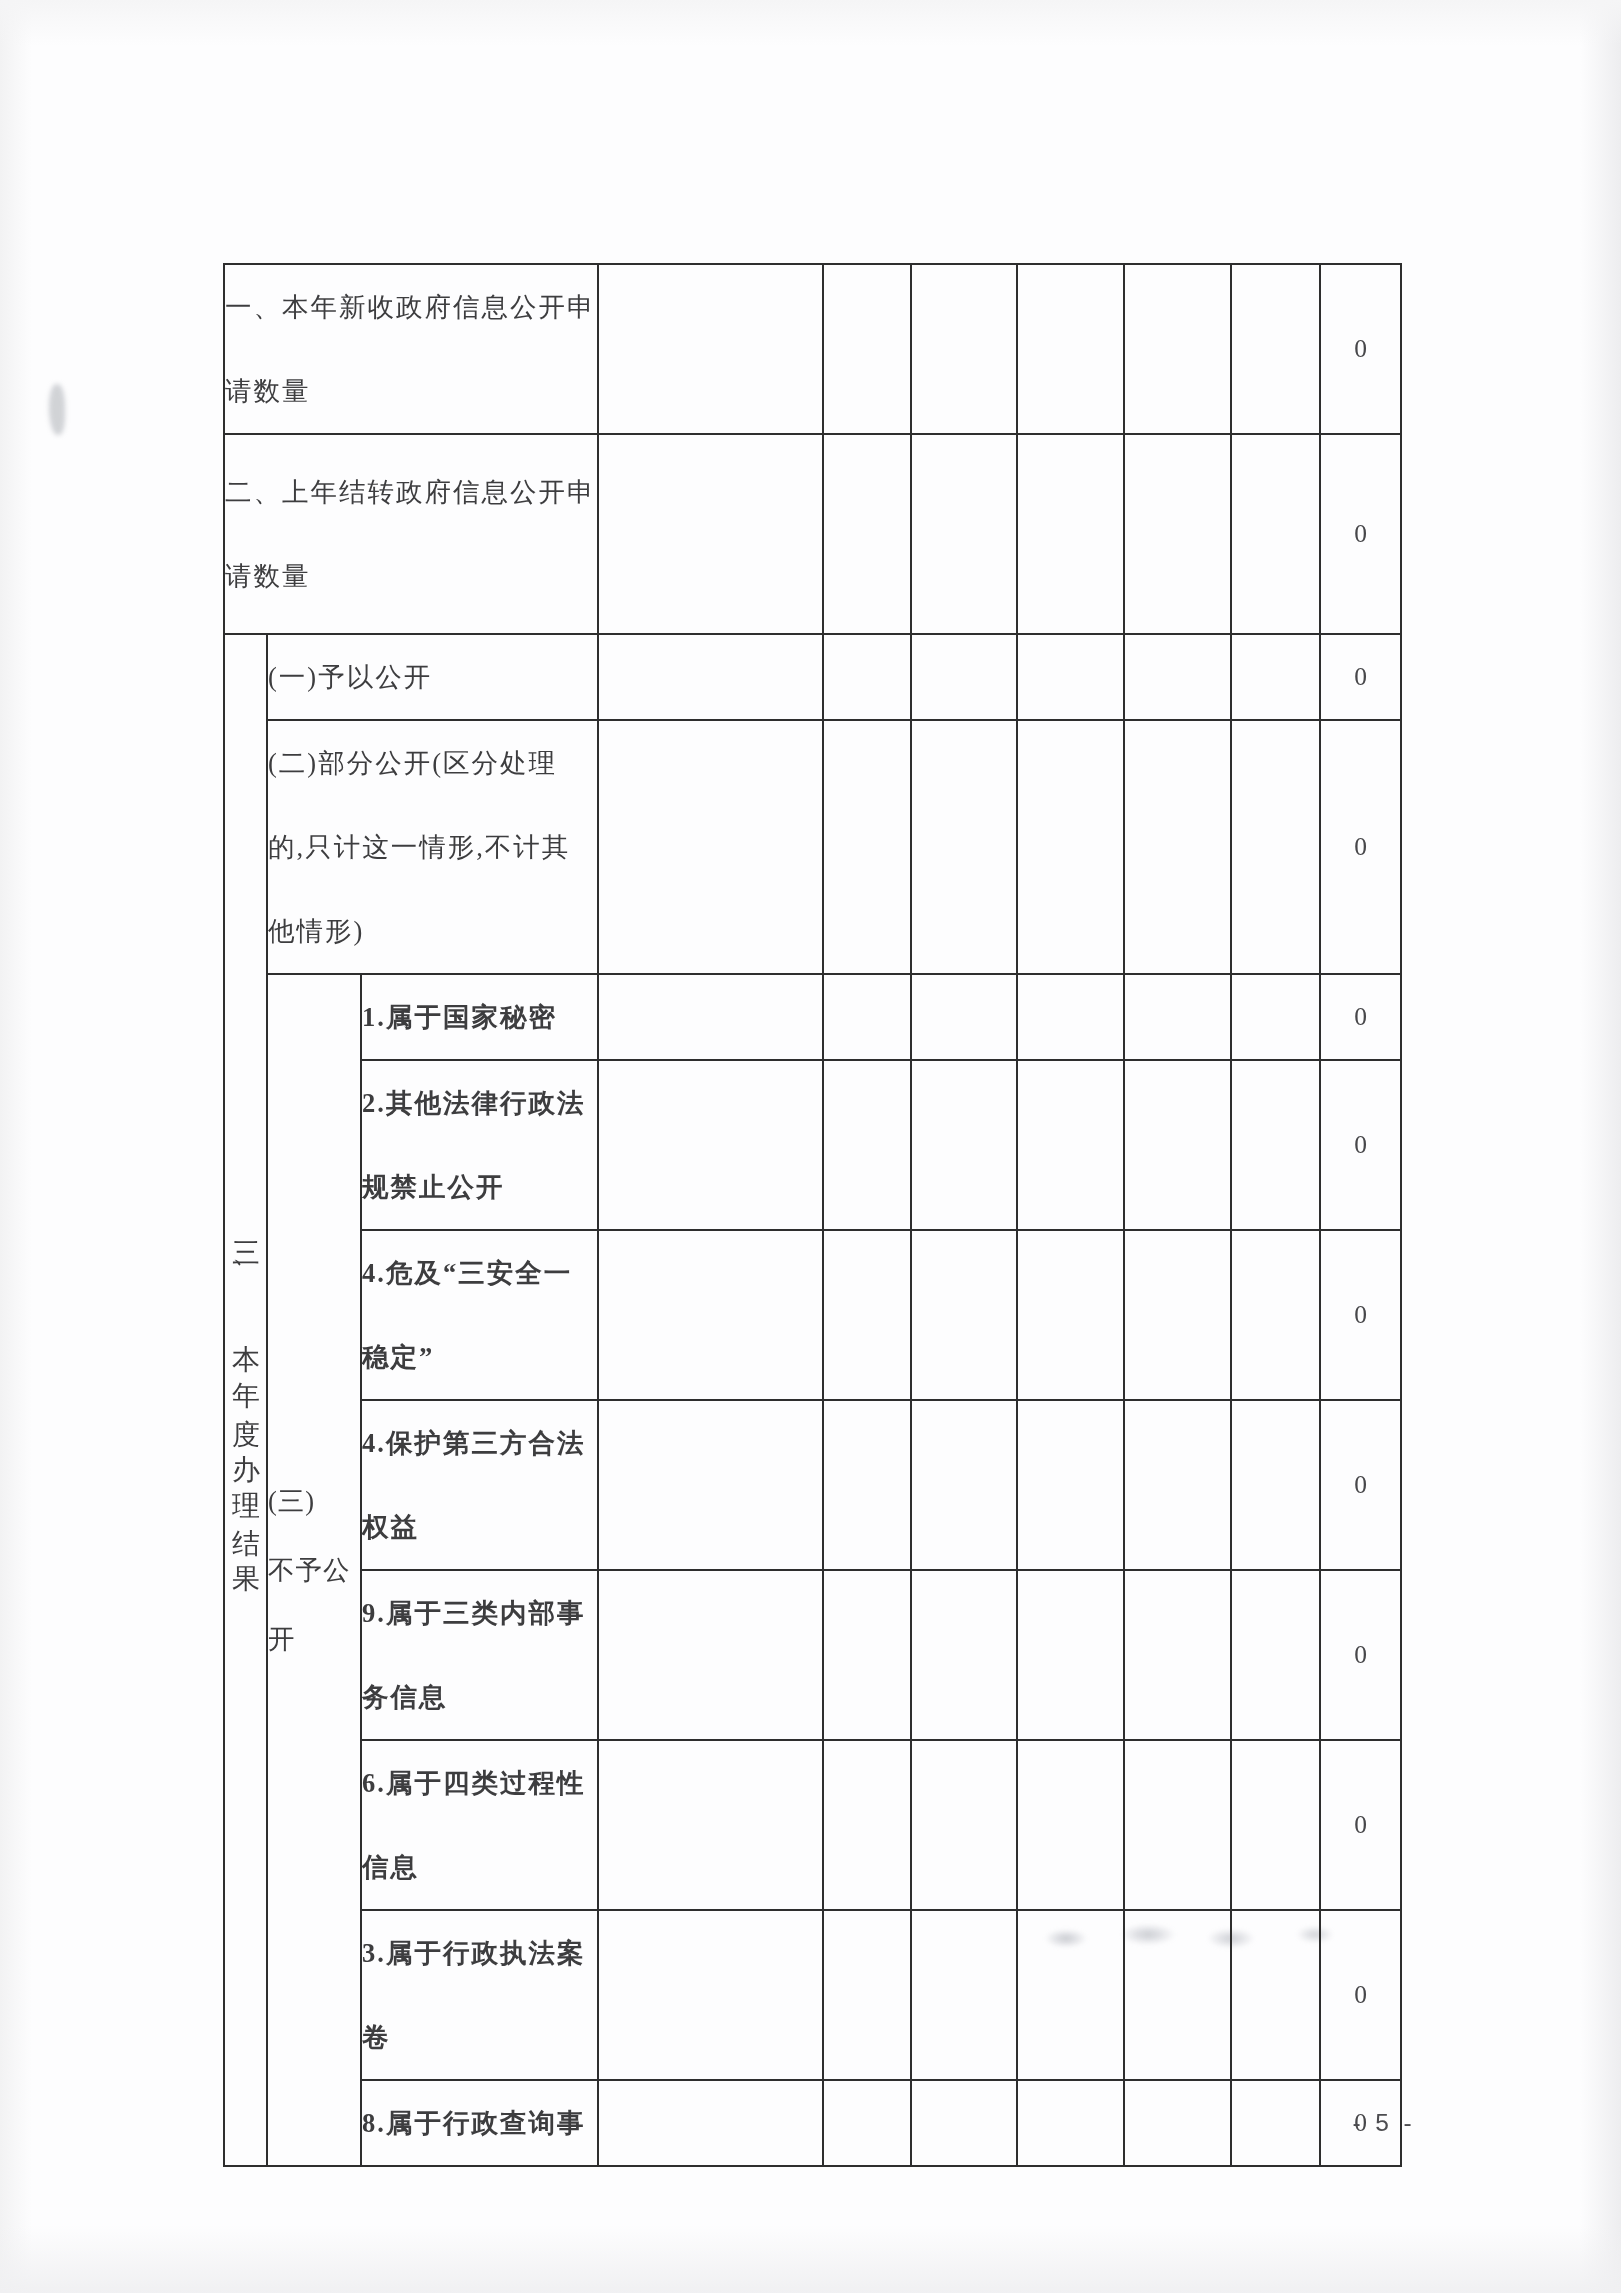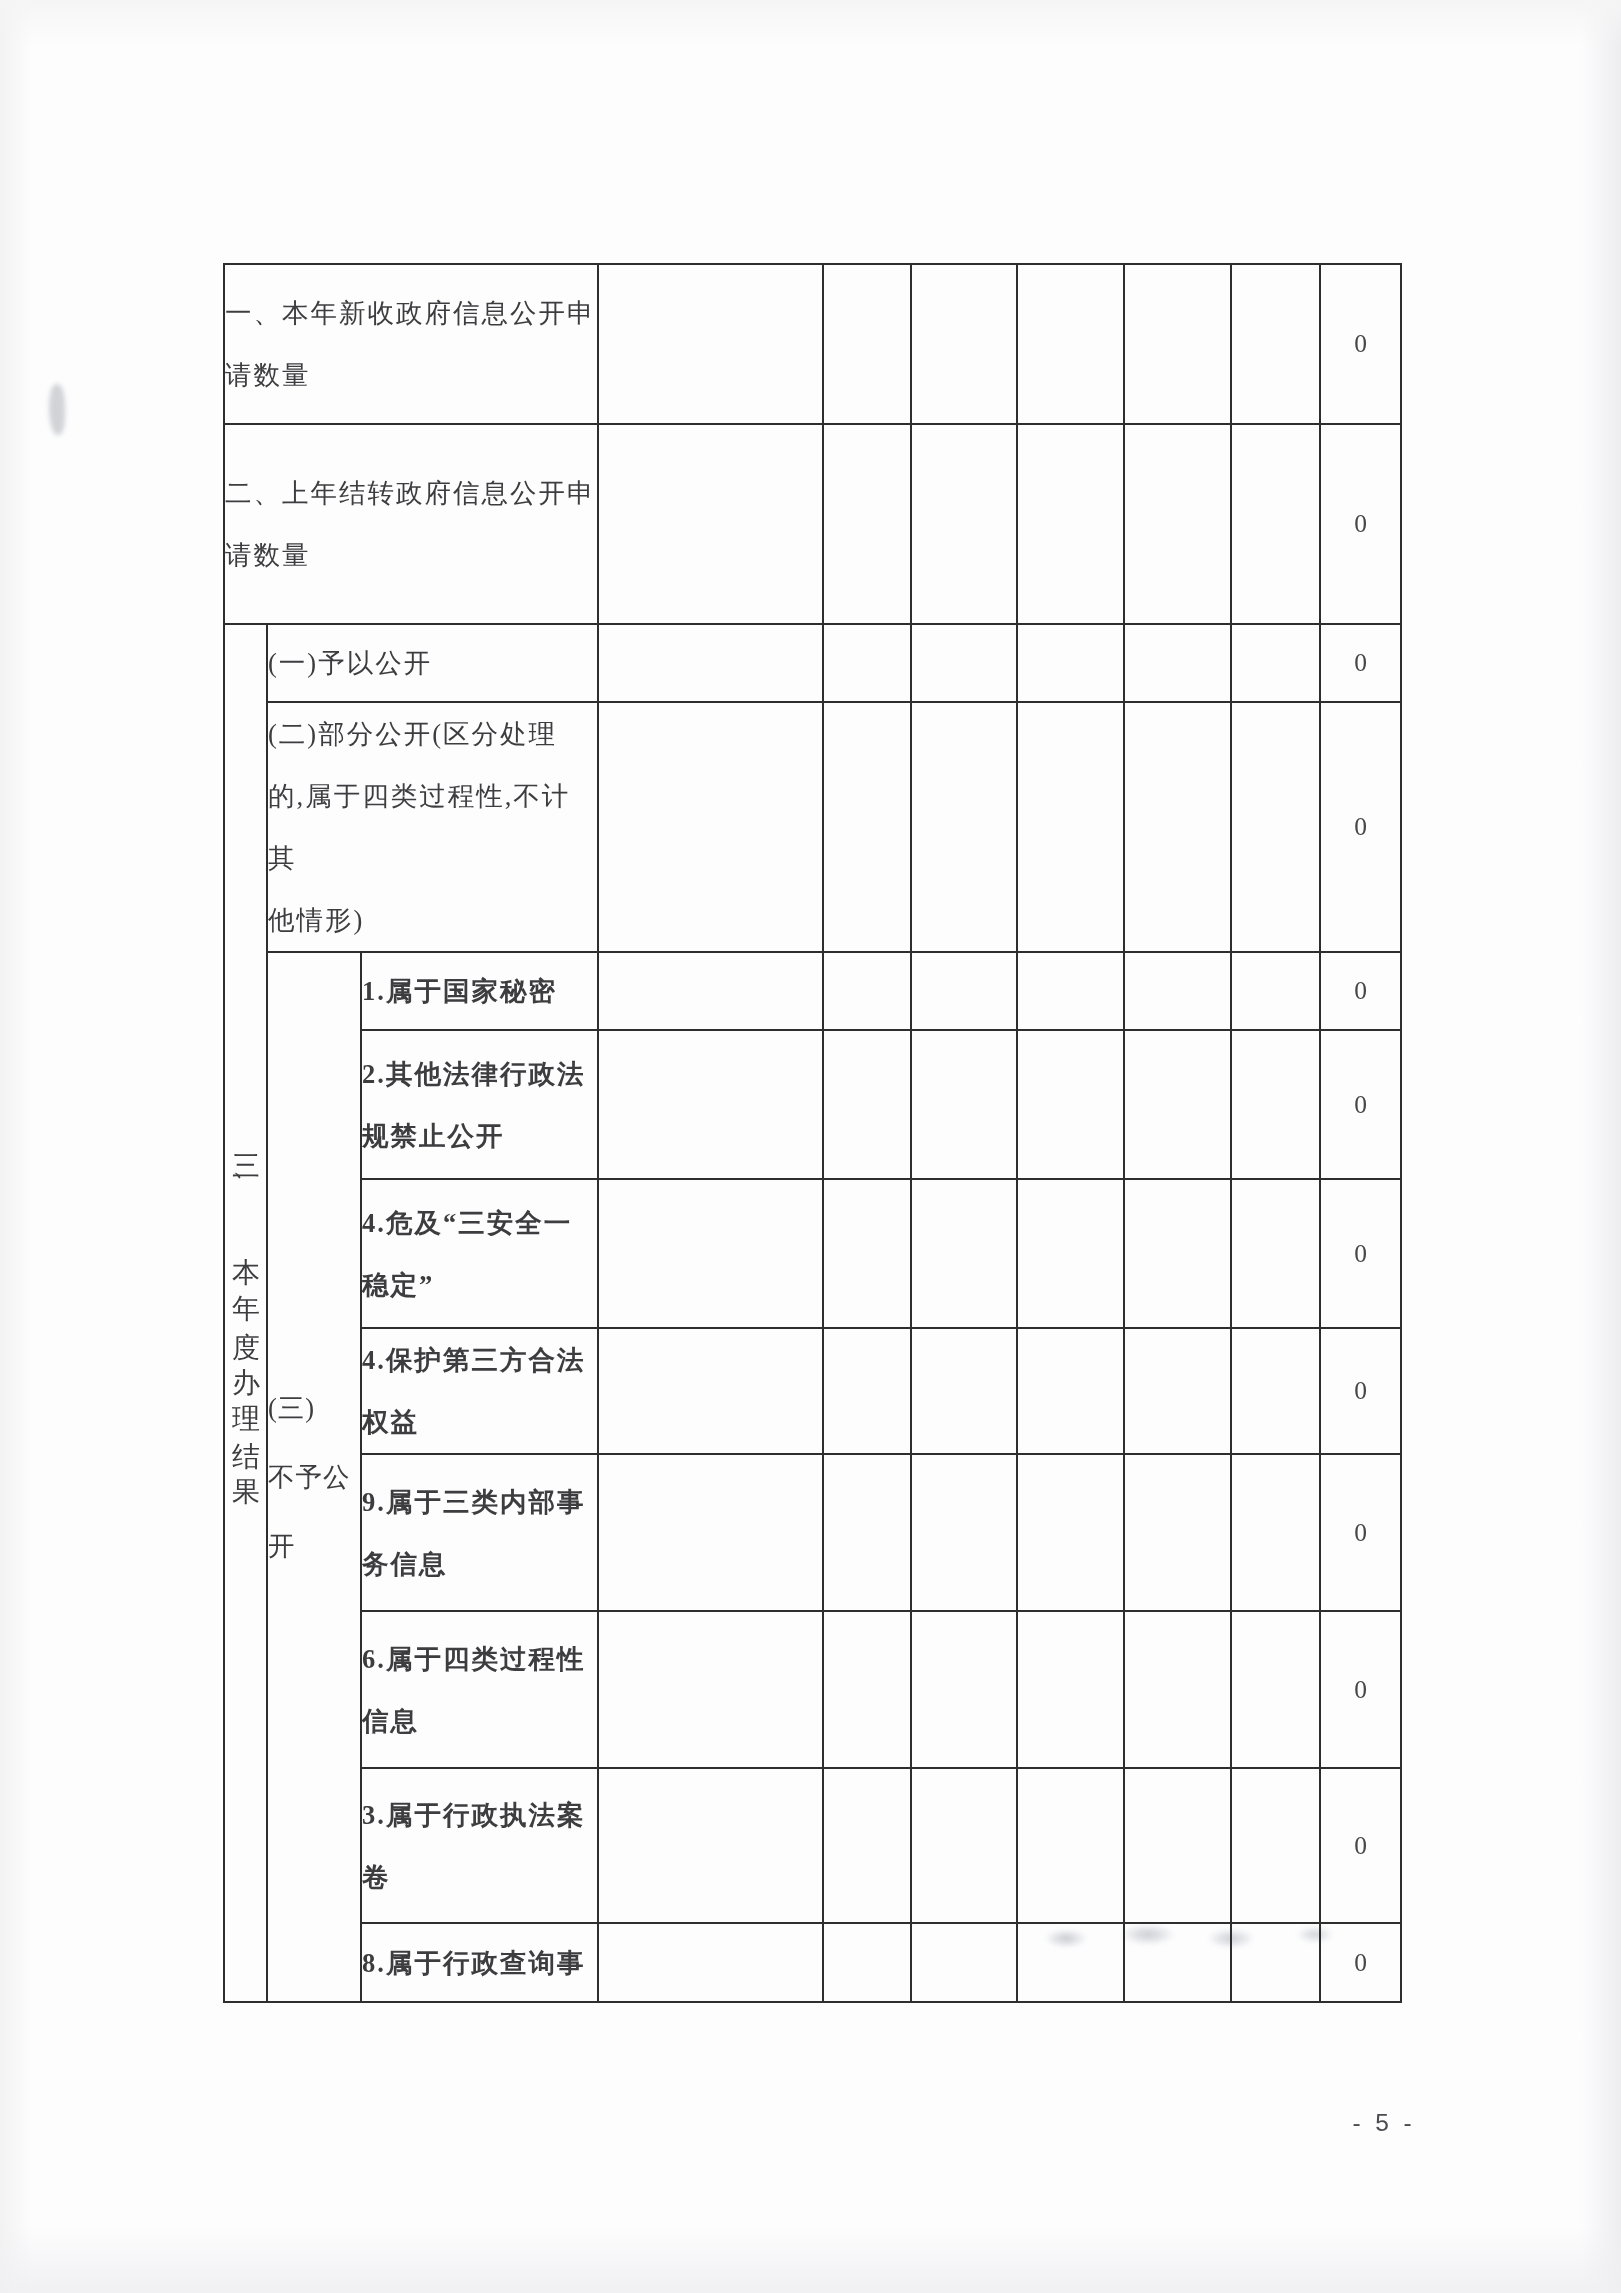--- a/index.html
+++ b/index.html
@@ -21,21 +21,21 @@
     border-collapse:collapse;table-layout:fixed;
     border:2.9px solid #2c2c2c;
   }
   .tbl td{
     border:2px solid #2e2e2e;
     padding:0;
     vertical-align:middle;
   }
   .lab{
     font-size:26.5px;
-    line-height:62px;
+    line-height:84px;
     color:#3d3d3f;
     letter-spacing:2px;
     white-space:pre-line;
     padding-left:8.8px;
     text-align:left;
   }
   .itm{padding-left:5.9px;font-weight:bold;}
   .grp{
     white-space:pre-line;
     font-size:26.5px;
@@ -136,21 +136,21 @@
     <td class="e"></td>
     <td class="e"></td>
     <td class="e"></td>
     <td class="e"></td>
     <td class="e"></td>
     <td class="val">0</td>
   </tr>
 
   <tr style="height:233px">
     <td class="lab" colspan="2">(二)部分公开(区分处理
-的,属于四类过程性,不计其
+的,只计这一情形,不计其
 他情形)</td>
     <td class="e"></td>
     <td class="e"></td>
     <td class="e"></td>
     <td class="e"></td>
     <td class="e"></td>
     <td class="e"></td>
     <td class="val">0</td>
   </tr>
 

